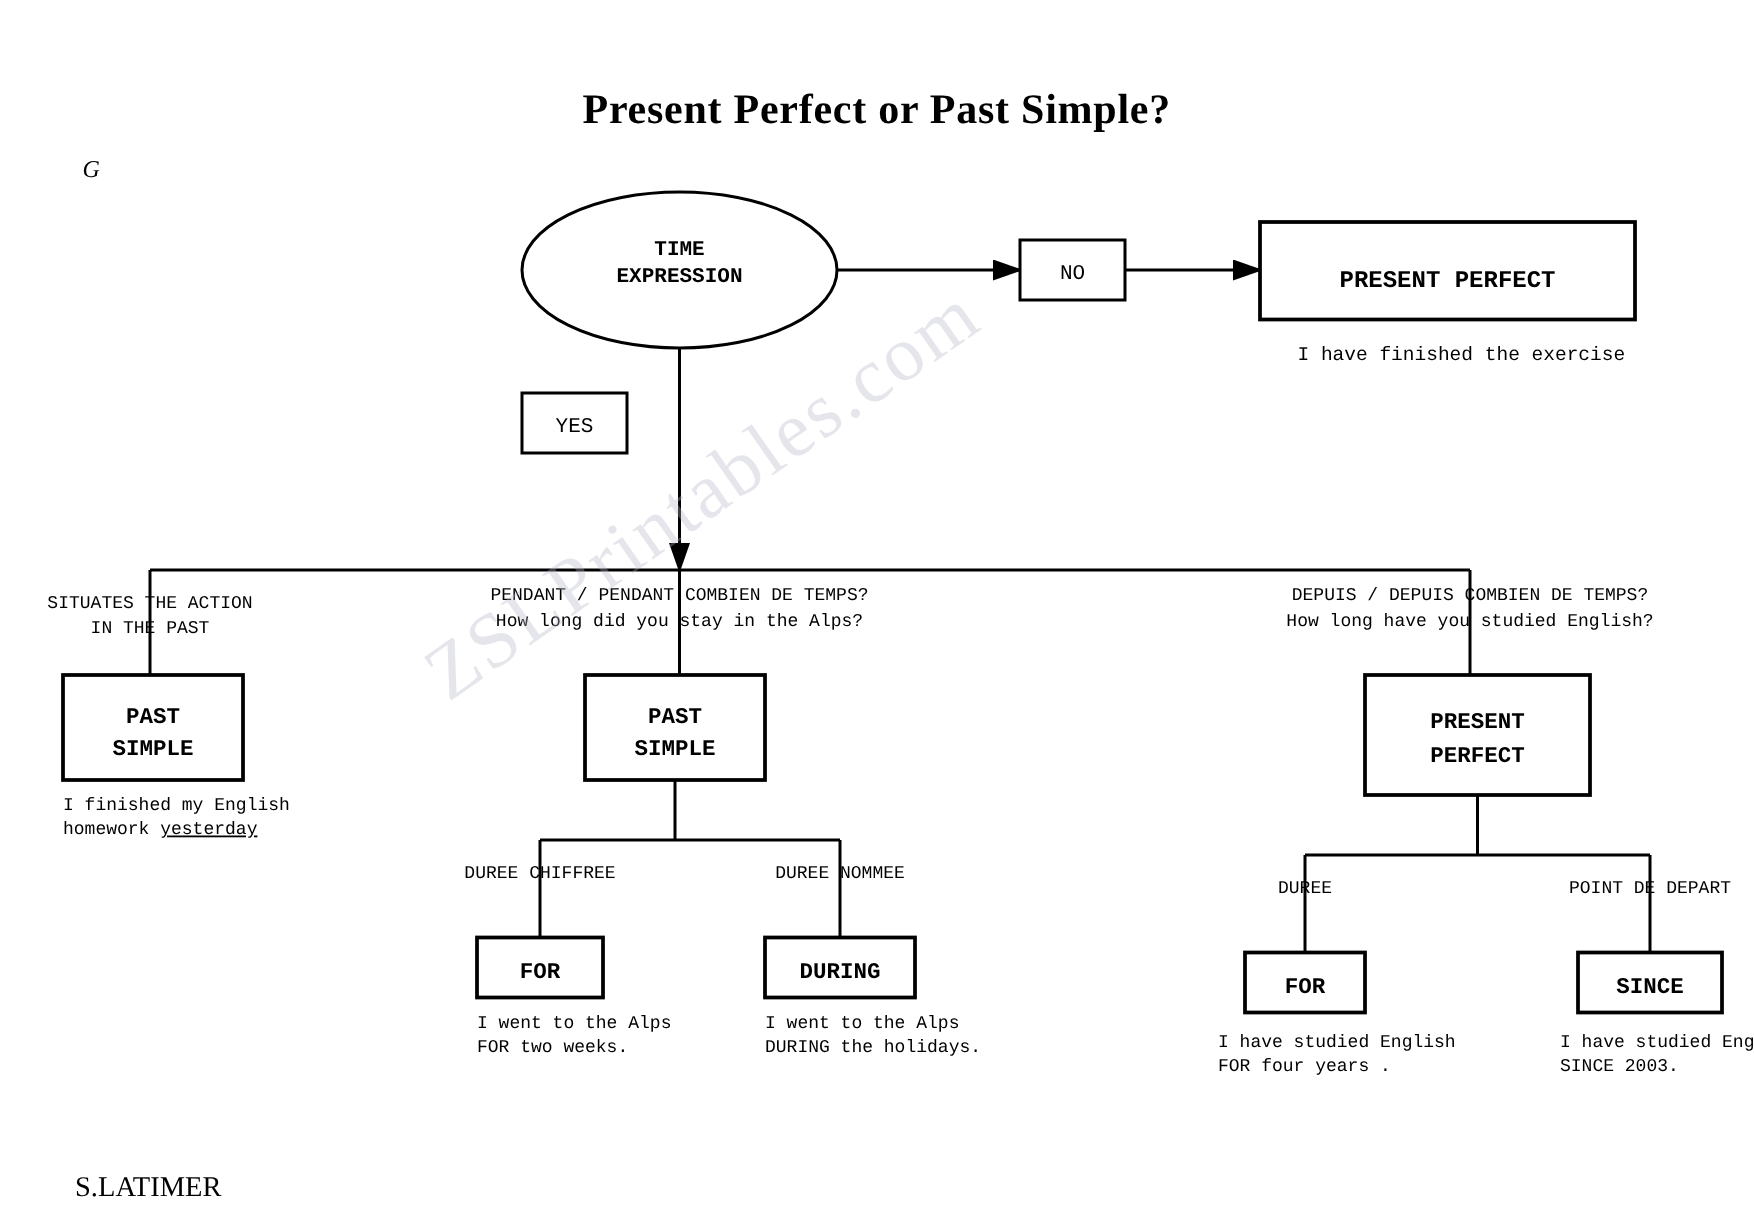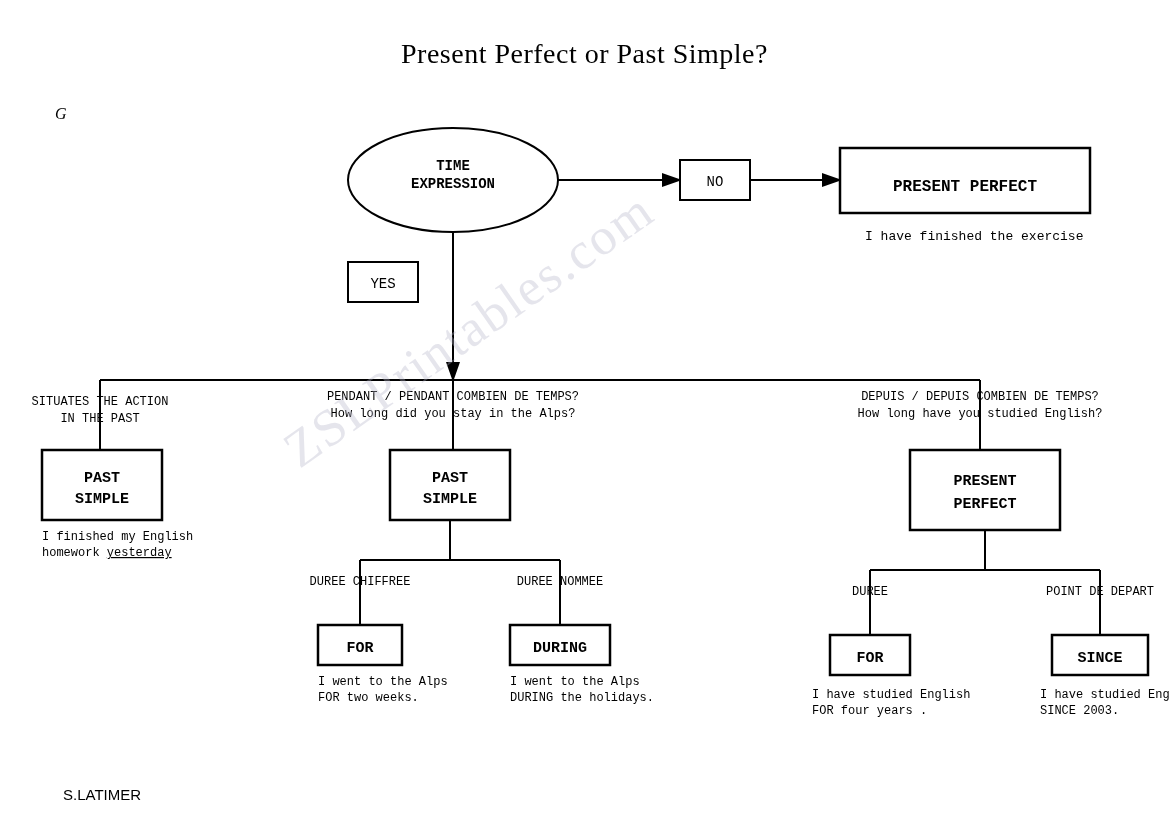--- a/index.html
+++ b/index.html
@@ -8,24 +8,25 @@
       font-family: 'Courier New', Courier, monospace;
       width: 1169px;
       height: 821px;
       position: relative;
       overflow: hidden;
     }
 
     .page-title {
       text-align: center;
       font-size: 28px;
-      font-weight: normal;
-      padding-top: 38px;
+      font-weight: bold;
+      padding-top: 22px;
       font-family: Georgia, serif;
       letter-spacing: 0.5px;
+      margin-top: 36px;
     }
 
     .label-g {
       position: absolute;
       top: 105px;
       left: 55px;
       font-style: italic;
       font-size: 16px;
       font-family: Georgia, serif;
     }
@@ -48,23 +49,23 @@
       transform: rotate(-35deg);
       white-space: nowrap;
       pointer-events: none;
       font-family: Georgia, serif;
       letter-spacing: 2px;
     }
 
     .credit {
       position: absolute;
       bottom: 18px;
-      left: 63px;
-      font-size: 15px;
-      font-family: Liberation Sans, sans-serif;
+      left: 50px;
+      font-size: 19px;
+      font-family: Liberation Serif, serif;
     }
   </style>
 </head>
 <body>
 
 <div class="page-title">Present Perfect or Past Simple?</div>
 <div class="label-g">G</div>
 
 <div class="diagram-container">
 <svg width="1169" height="760" xmlns="http://www.w3.org/2000/svg">

